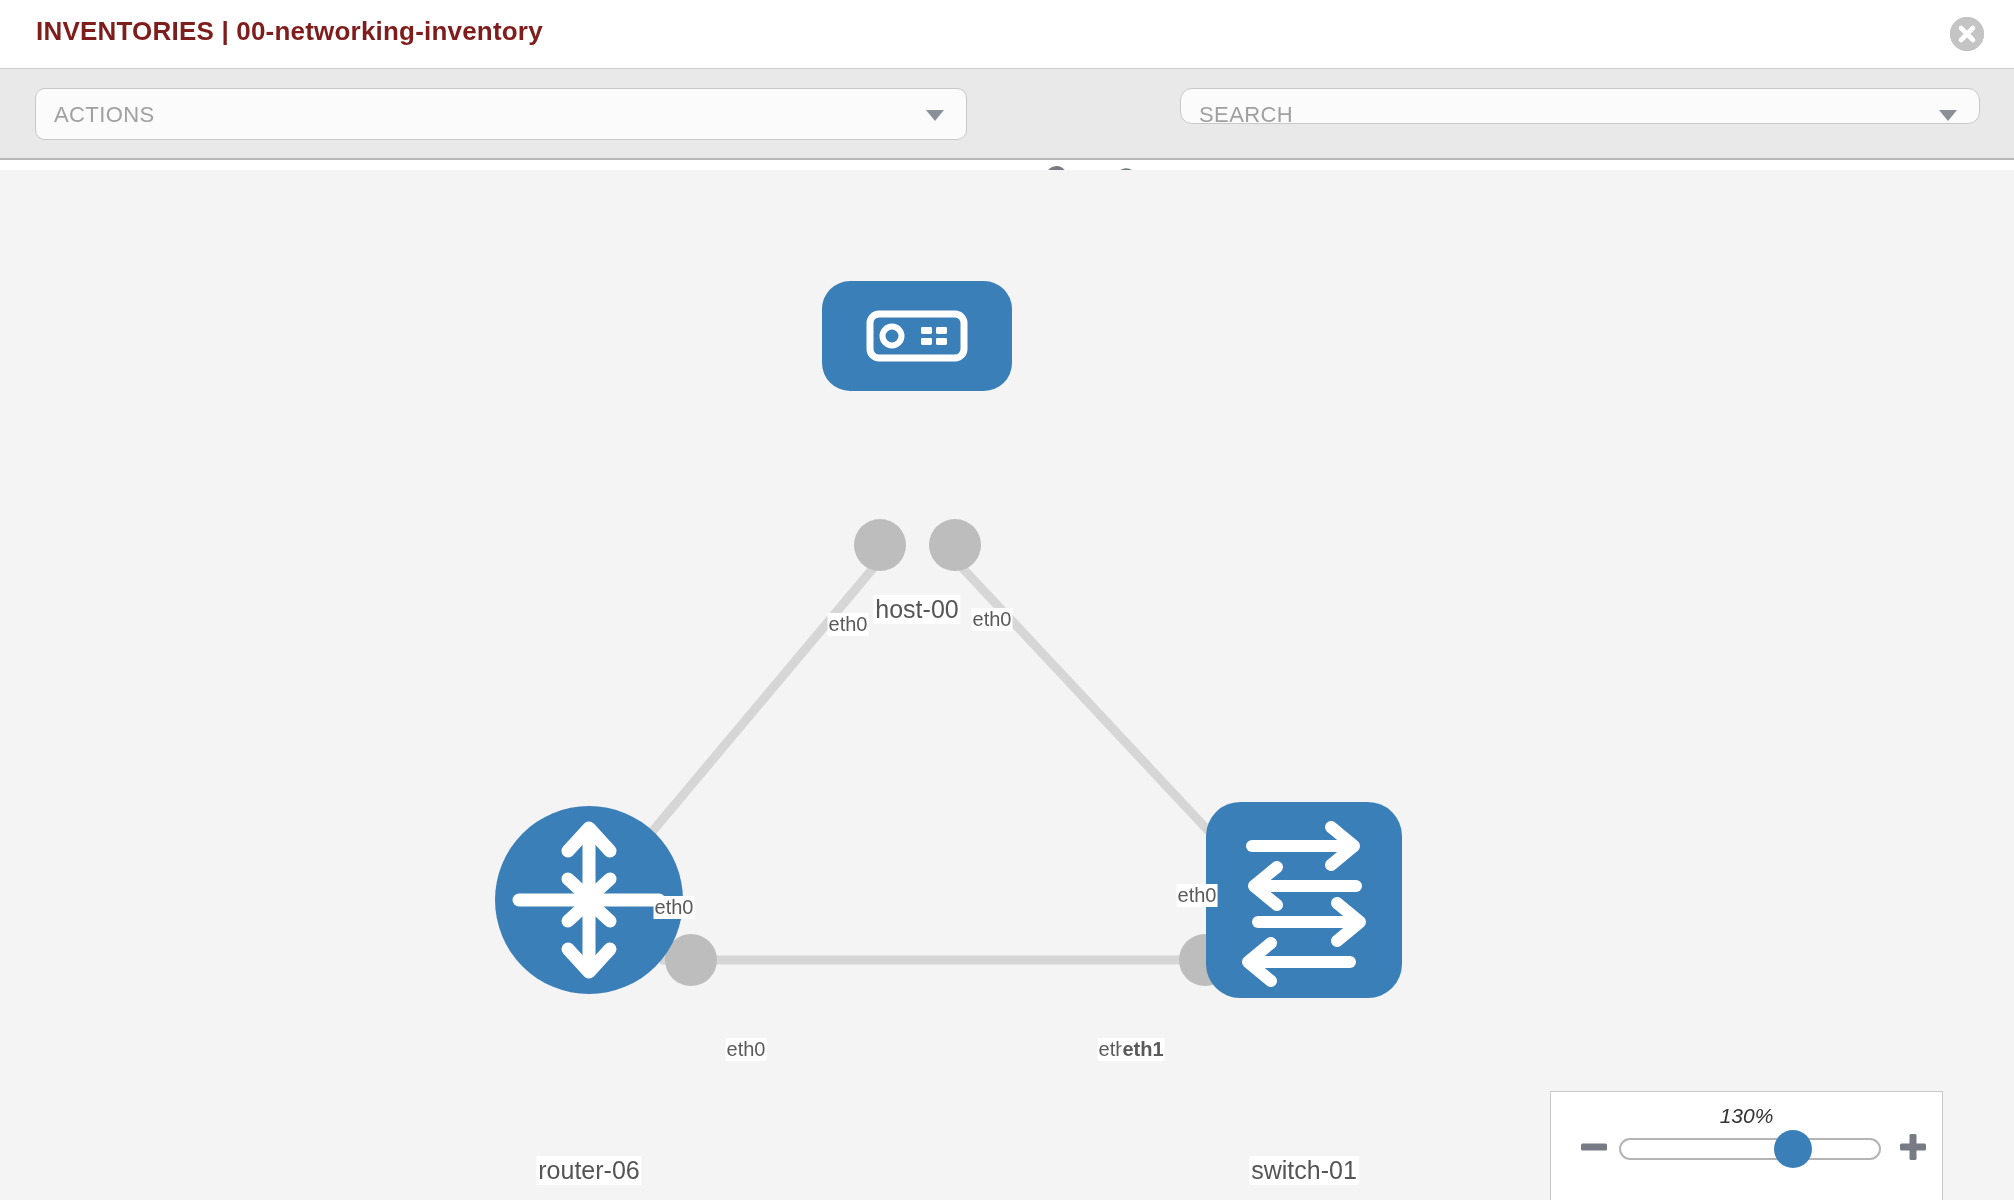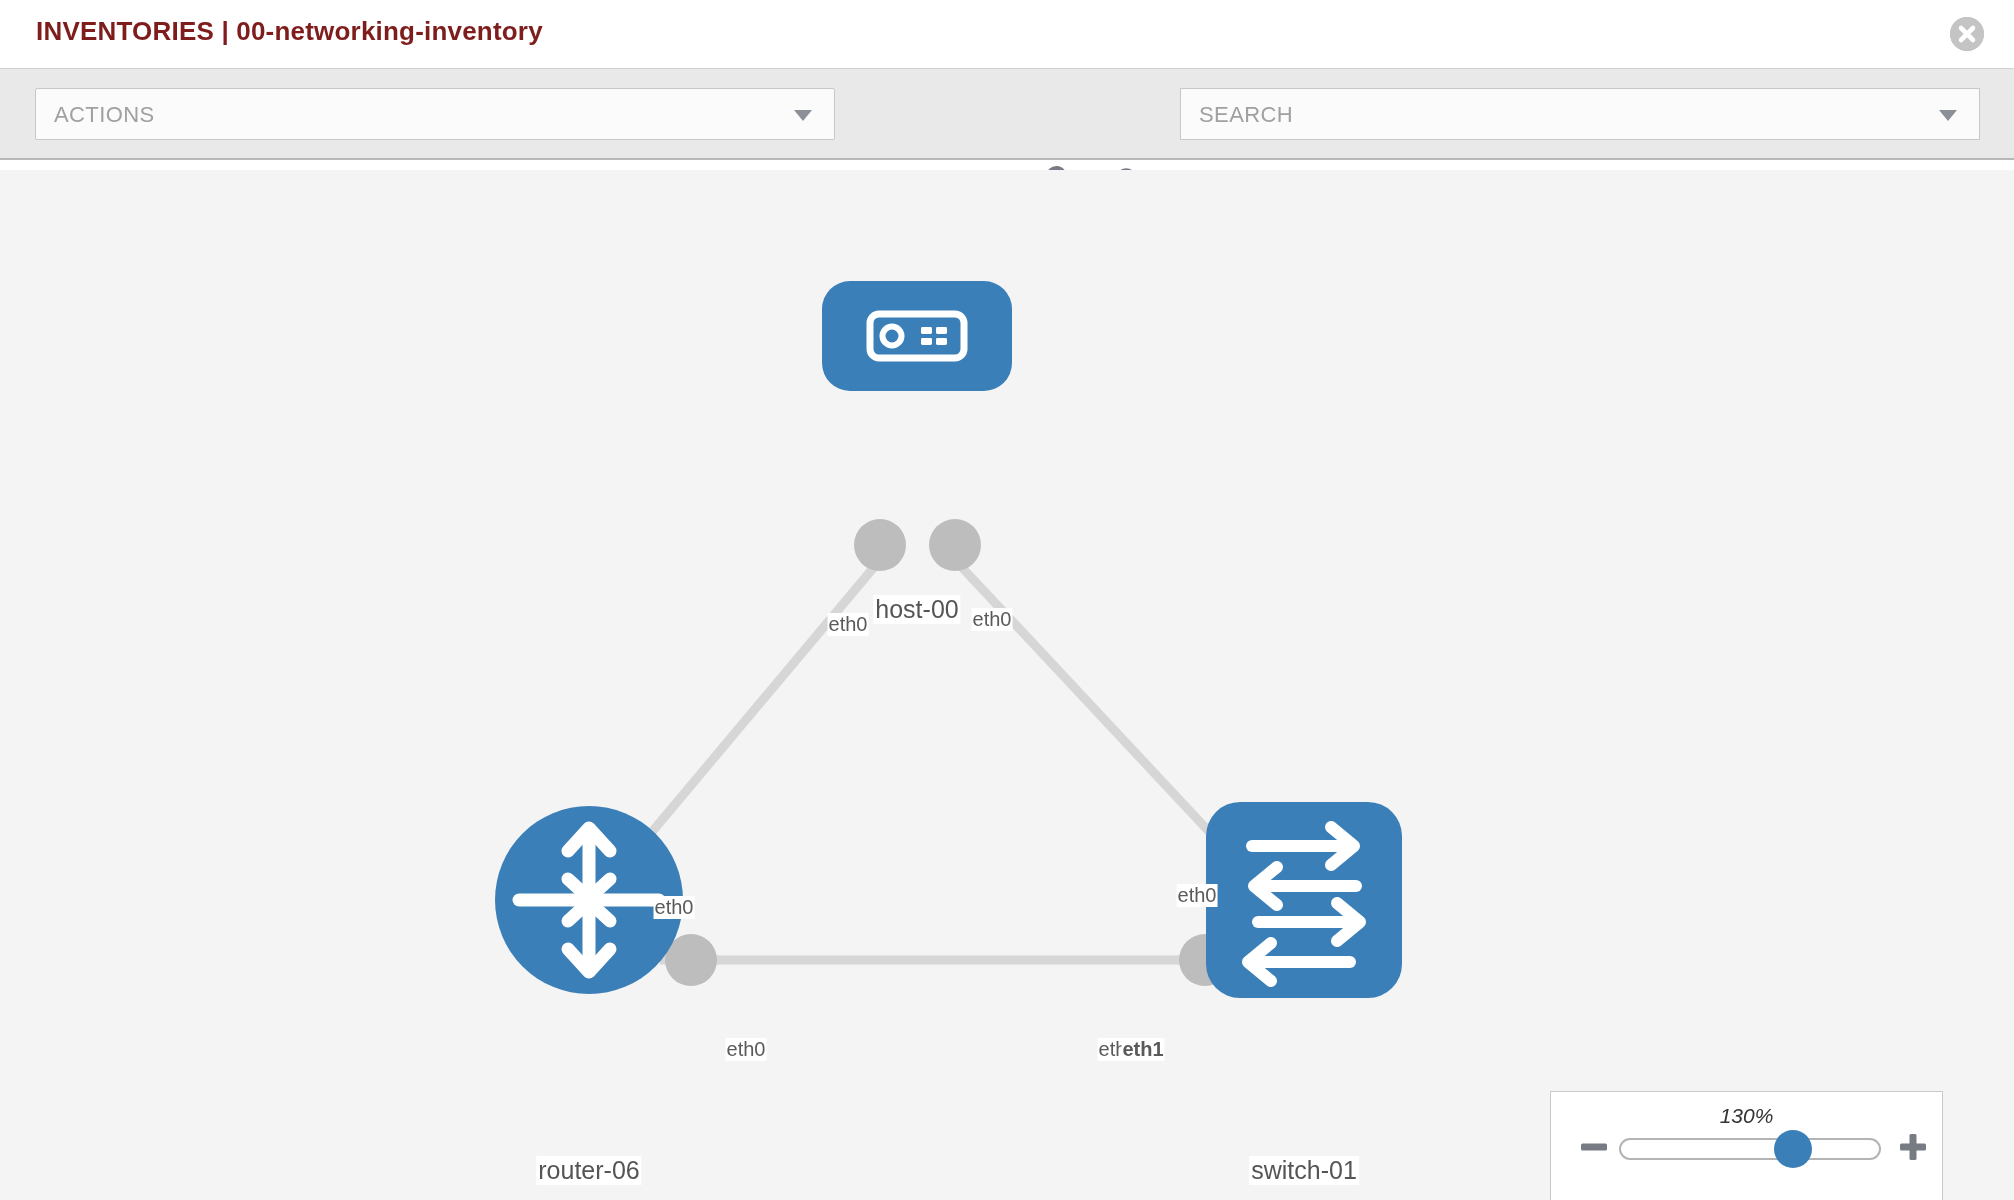--- a/index.html
+++ b/index.html
@@ -60,25 +60,25 @@
     height: 92px;
     background: #e9e9e9;
     border-top: 1px solid #cfcfcf;
     border-bottom: 2px solid #b8b8b8;
     box-sizing: border-box;
   }
   .actions-select {
     position: absolute;
     left: 35px;
     top: 19px;
-    width: 800px;
+    width: 932px;
     height: 52px;
     background: #fbfbfb;
     border: 1px solid #c8c8c8;
-    border-radius: 2px;
+    border-radius: 10px;
     box-sizing: border-box;
     cursor: pointer;
   }
   .actions-label {
     position: absolute;
     left: 18px;
     top: 13px;
     font-size: 22px;
     color: #a0a0a0;
     letter-spacing: 0.4px;
@@ -101,24 +101,24 @@
   }
   .tool-icon svg { display:block; }
   #wrench-icon { left: 1040px; top: 92px; }
   #key-icon    { left: 1110px; top: 92px; }
 
   .search-box {
     position: absolute;
     left: 1180px;
     top: 19px;
     width: 800px;
-    height: 52px;
+    height: 36px;
     background: #fbfbfb;
     border: 1px solid #c8c8c8;
-    border-radius: 0;
+    border-radius: 12px;
     box-sizing: border-box;
     cursor: text;
   }
   .search-label {
     position: absolute;
     left: 18px;
     top: 13px;
     font-size: 22px;
     color: #a0a0a0;
     letter-spacing: 0.4px;

